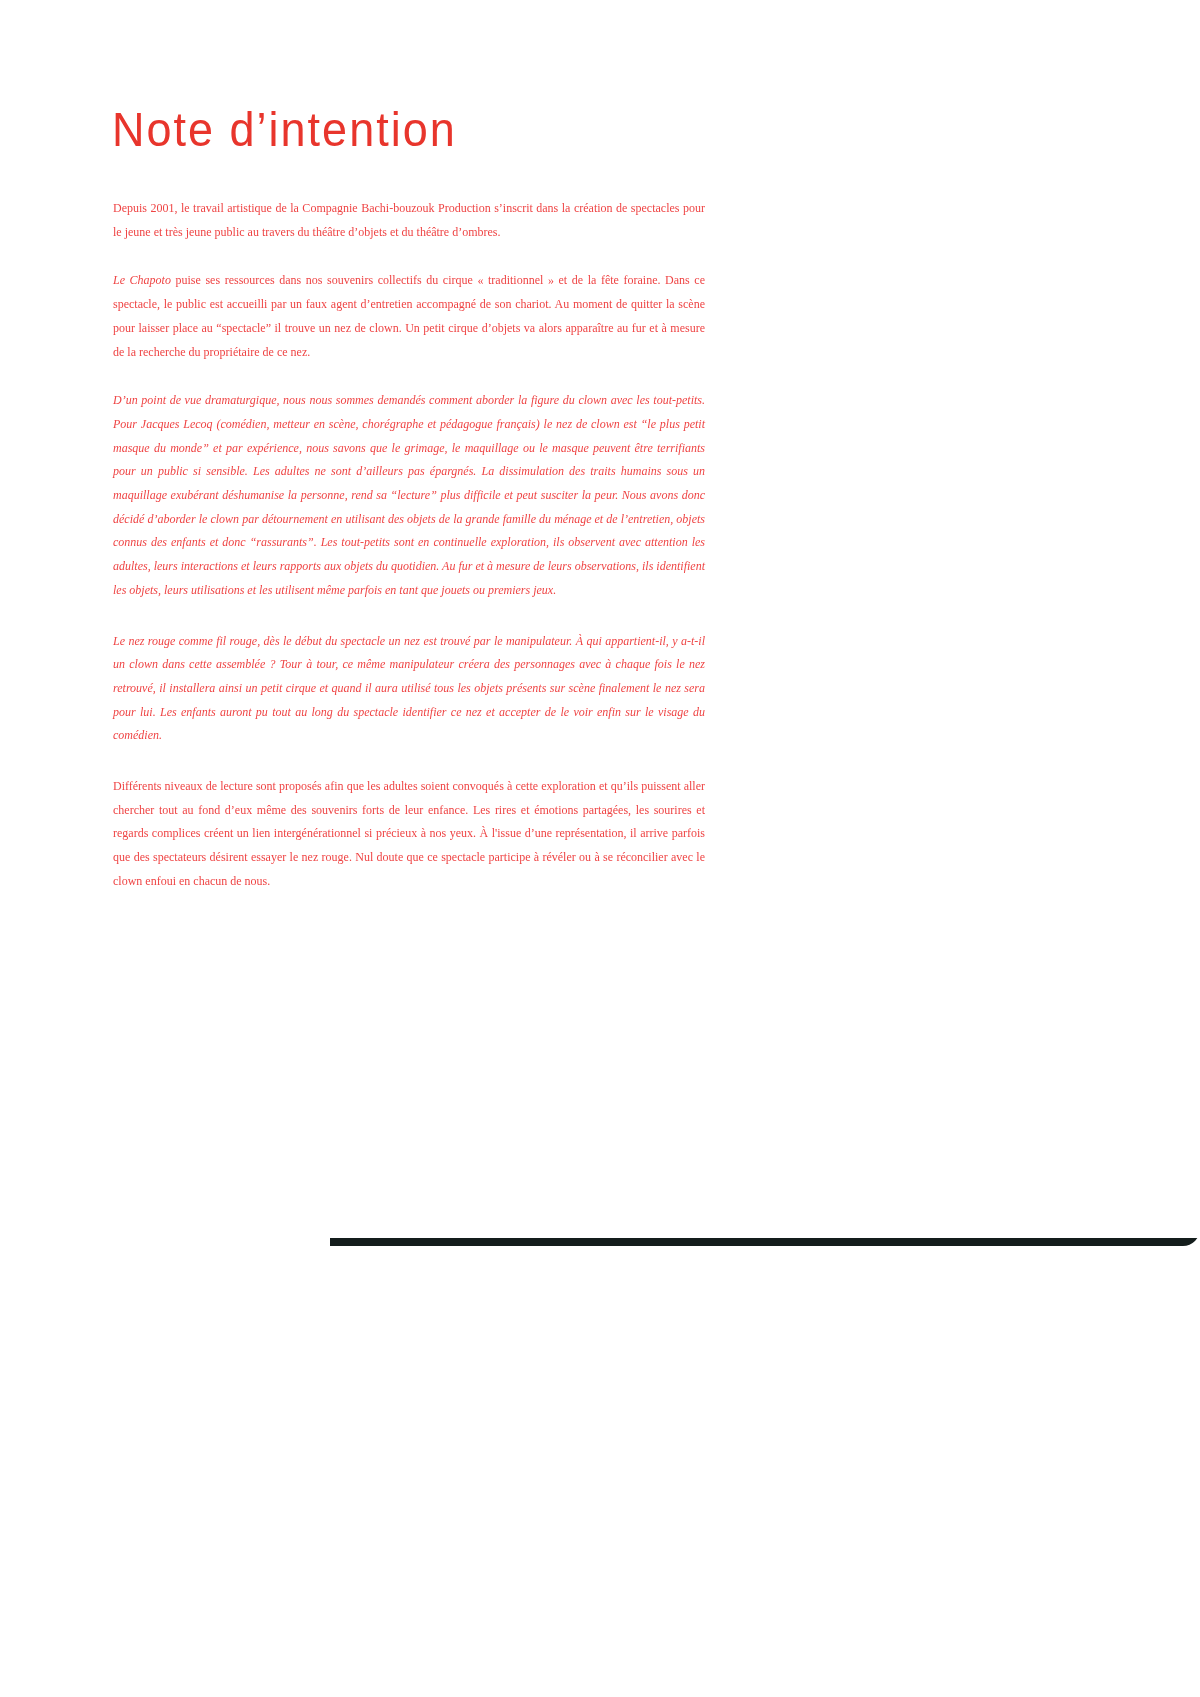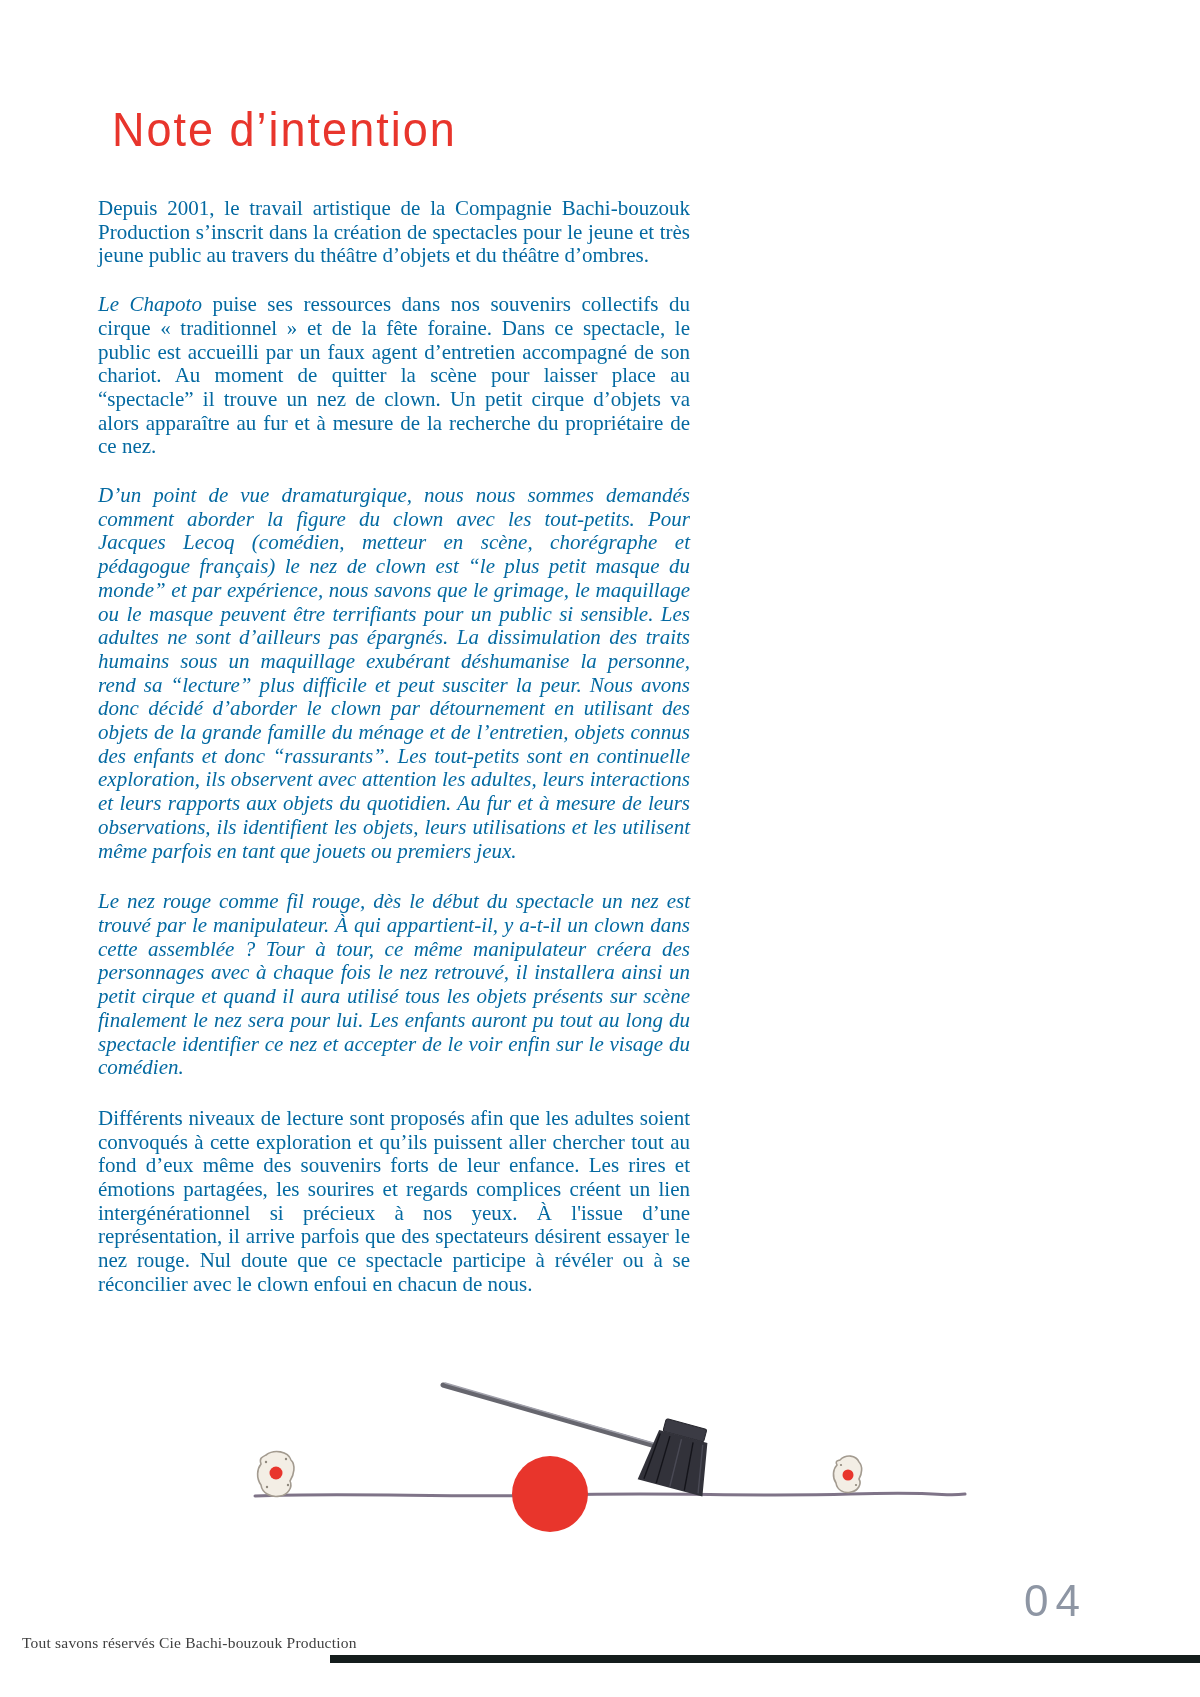--- a/index.html
+++ b/index.html
@@ -4,41 +4,42 @@
 <style>
   * { margin: 0; padding: 0; box-sizing: border-box; }
   html, body { background: #ffffff; }
   body {
     width: 1200px; height: 1697px;
     font-family: "Liberation Serif", serif;
     position: relative;
   }
   .page {
     position: relative;
-    width: 1200px; height: 1663px;
+    width: 1200px; height: 1246px;
     background: #ffffff;
     overflow: hidden;
+    border-radius: 17px;
   }
   .title {
     position: absolute;
     left: 112px; top: 102px;
     font-family: "Liberation Sans", sans-serif;
     font-weight: 400;
     font-size: 45px;
     letter-spacing: 2px;
     color: #e8352c;
     transform: scaleY(1.08);
     transform-origin: left top;
   }
   .body-text {
     position: absolute;
-    left: 98px; top: 197px;
+    left: 113px; top: 197px;
     width: 592px;
-    color: #0369a1;
-    font-size: 21px;
+    color: #ef4444;
+    font-size: 12px;
     line-height: 23.7px;
     text-align: justify;
   }
   .body-text p { margin-bottom: 25px; }
   .body-text p.gap-large { margin-bottom: 27px; font-style: italic; }
   .body-text em { }
   .illustration {
     position: absolute;
     left: 230px; top: 1365px;
     width: 760px; height: 170px;

